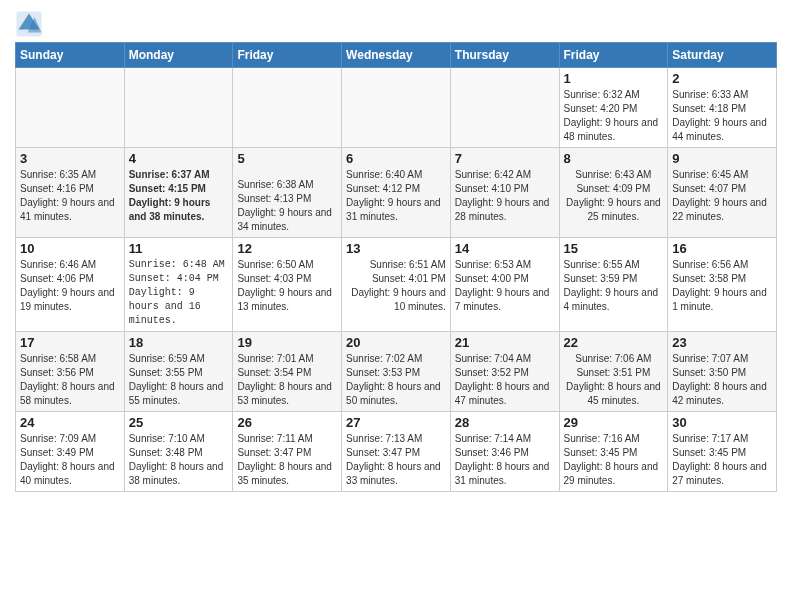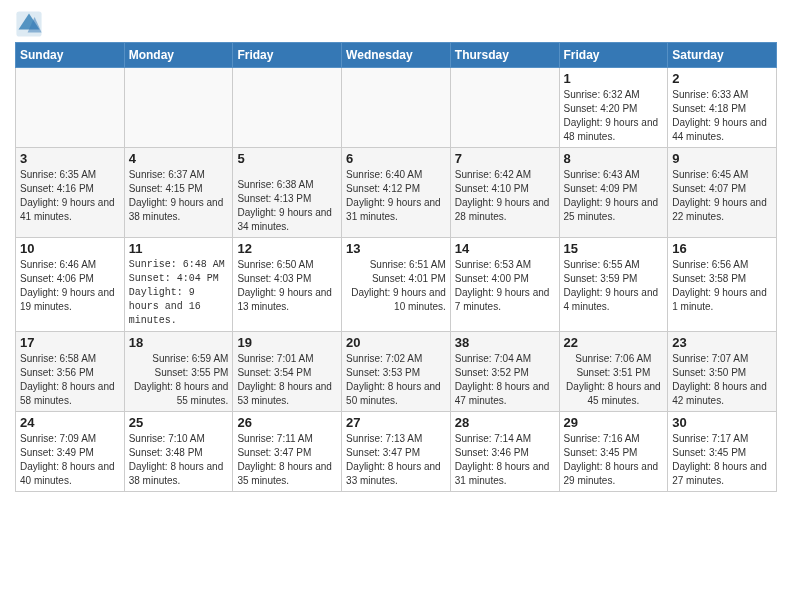--- a/index.html
+++ b/index.html
@@ -148,21 +148,21 @@
         </tr>
         <tr>
           <td>
             <span class="day-num">3</span>
             <div class="cell-info" style="white-space: pre-line;">Sunrise: 6:35 AM
 Sunset: 4:16 PM
 Daylight: 9 hours and 41 minutes.</div>
           </td>
           <td>
             <span class="day-num">4</span>
-            <div class="cell-info" style="white-space: pre-line;">Sunrise: 6:37 AM
+            <div class="cell-info" style="white-space: pre-line; font-weight: bold;">Sunrise: 6:37 AM
 Sunset: 4:15 PM
 Daylight: 9 hours and 38 minutes.</div>
           </td>
           <td>
             <span class="day-num">5</span>
             <div class="cell-info" style="white-space: pre-line; margin-top: 12px;">Sunrise: 6:38 AM
 Sunset: 4:13 PM
 Daylight: 9 hours and 34 minutes.</div>
           </td>
           <td>
@@ -172,21 +172,21 @@
 Daylight: 9 hours and 31 minutes.</div>
           </td>
           <td>
             <span class="day-num">7</span>
             <div class="cell-info" style="white-space: pre-line;">Sunrise: 6:42 AM
 Sunset: 4:10 PM
 Daylight: 9 hours and 28 minutes.</div>
           </td>
           <td>
             <span class="day-num">8</span>
-            <div class="cell-info" style="white-space: pre-line;">Sunrise: 6:43 AM
+            <div class="cell-info" style="white-space: pre-line; text-align: center;">Sunrise: 6:43 AM
 Sunset: 4:09 PM
 Daylight: 9 hours and 25 minutes.</div>
           </td>
           <td>
             <span class="day-num">9</span>
             <div class="cell-info" style="white-space: pre-line;">Sunrise: 6:45 AM
 Sunset: 4:07 PM
 Daylight: 9 hours and 22 minutes.</div>
           </td>
         </tr>
@@ -236,38 +236,38 @@
         </tr>
         <tr>
           <td>
             <span class="day-num">17</span>
             <div class="cell-info" style="white-space: pre-line;">Sunrise: 6:58 AM
 Sunset: 3:56 PM
 Daylight: 8 hours and 58 minutes.</div>
           </td>
           <td>
             <span class="day-num">18</span>
-            <div class="cell-info" style="white-space: pre-line; text-align: right;">Sunrise: 6:59 AM
+            <div class="cell-info" style="white-space: pre-line;">Sunrise: 6:59 AM
 Sunset: 3:55 PM
 Daylight: 8 hours and 55 minutes.</div>
           </td>
           <td>
             <span class="day-num">19</span>
             <div class="cell-info" style="white-space: pre-line;">Sunrise: 7:01 AM
 Sunset: 3:54 PM
 Daylight: 8 hours and 53 minutes.</div>
           </td>
           <td>
             <span class="day-num">20</span>
             <div class="cell-info" style="white-space: pre-line;">Sunrise: 7:02 AM
 Sunset: 3:53 PM
 Daylight: 8 hours and 50 minutes.</div>
           </td>
           <td>
-            <span class="day-num">38</span>
+            <span class="day-num">21</span>
             <div class="cell-info" style="white-space: pre-line;">Sunrise: 7:04 AM
 Sunset: 3:52 PM
 Daylight: 8 hours and 47 minutes.</div>
           </td>
           <td>
             <span class="day-num">22</span>
             <div class="cell-info" style="white-space: pre-line; text-align: center;">Sunrise: 7:06 AM
 Sunset: 3:51 PM
 Daylight: 8 hours and 45 minutes.</div>
           </td>

